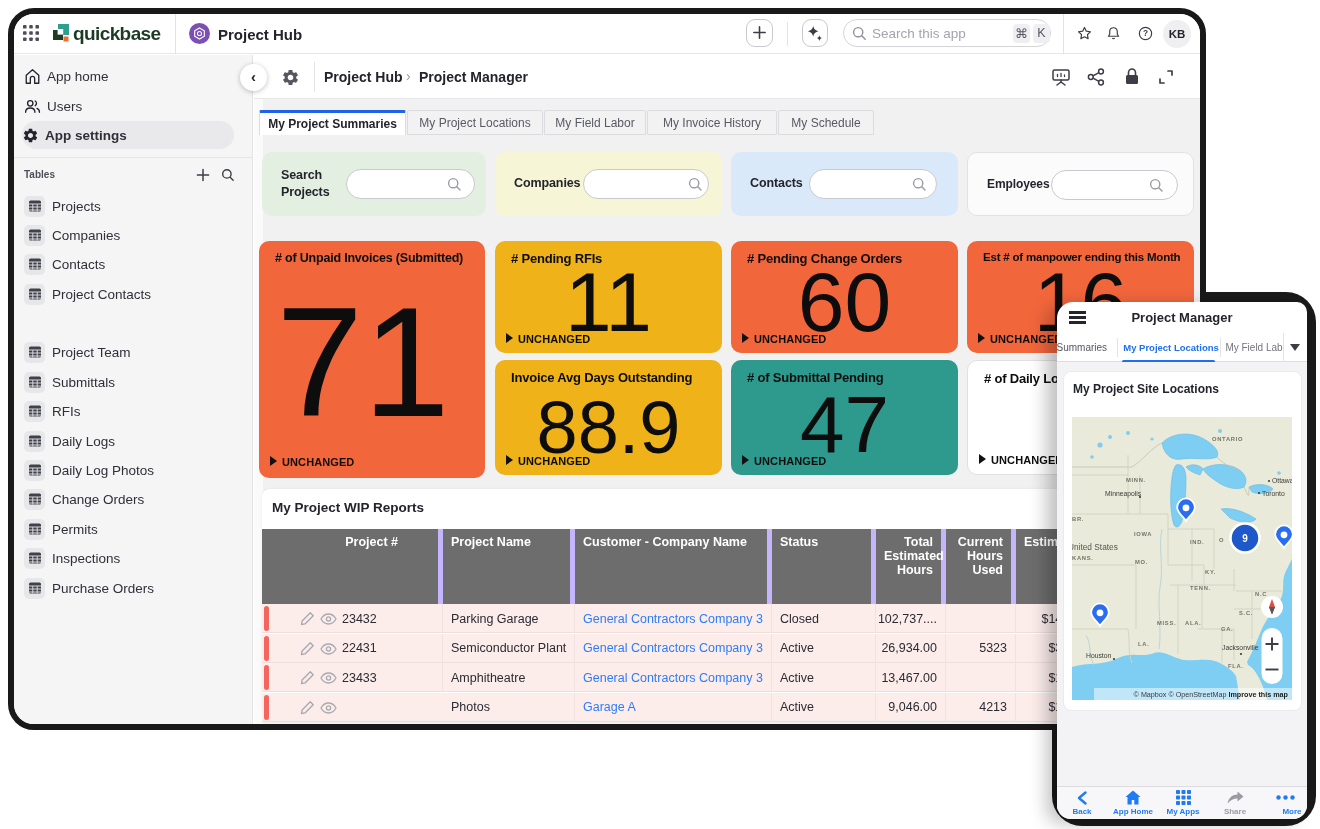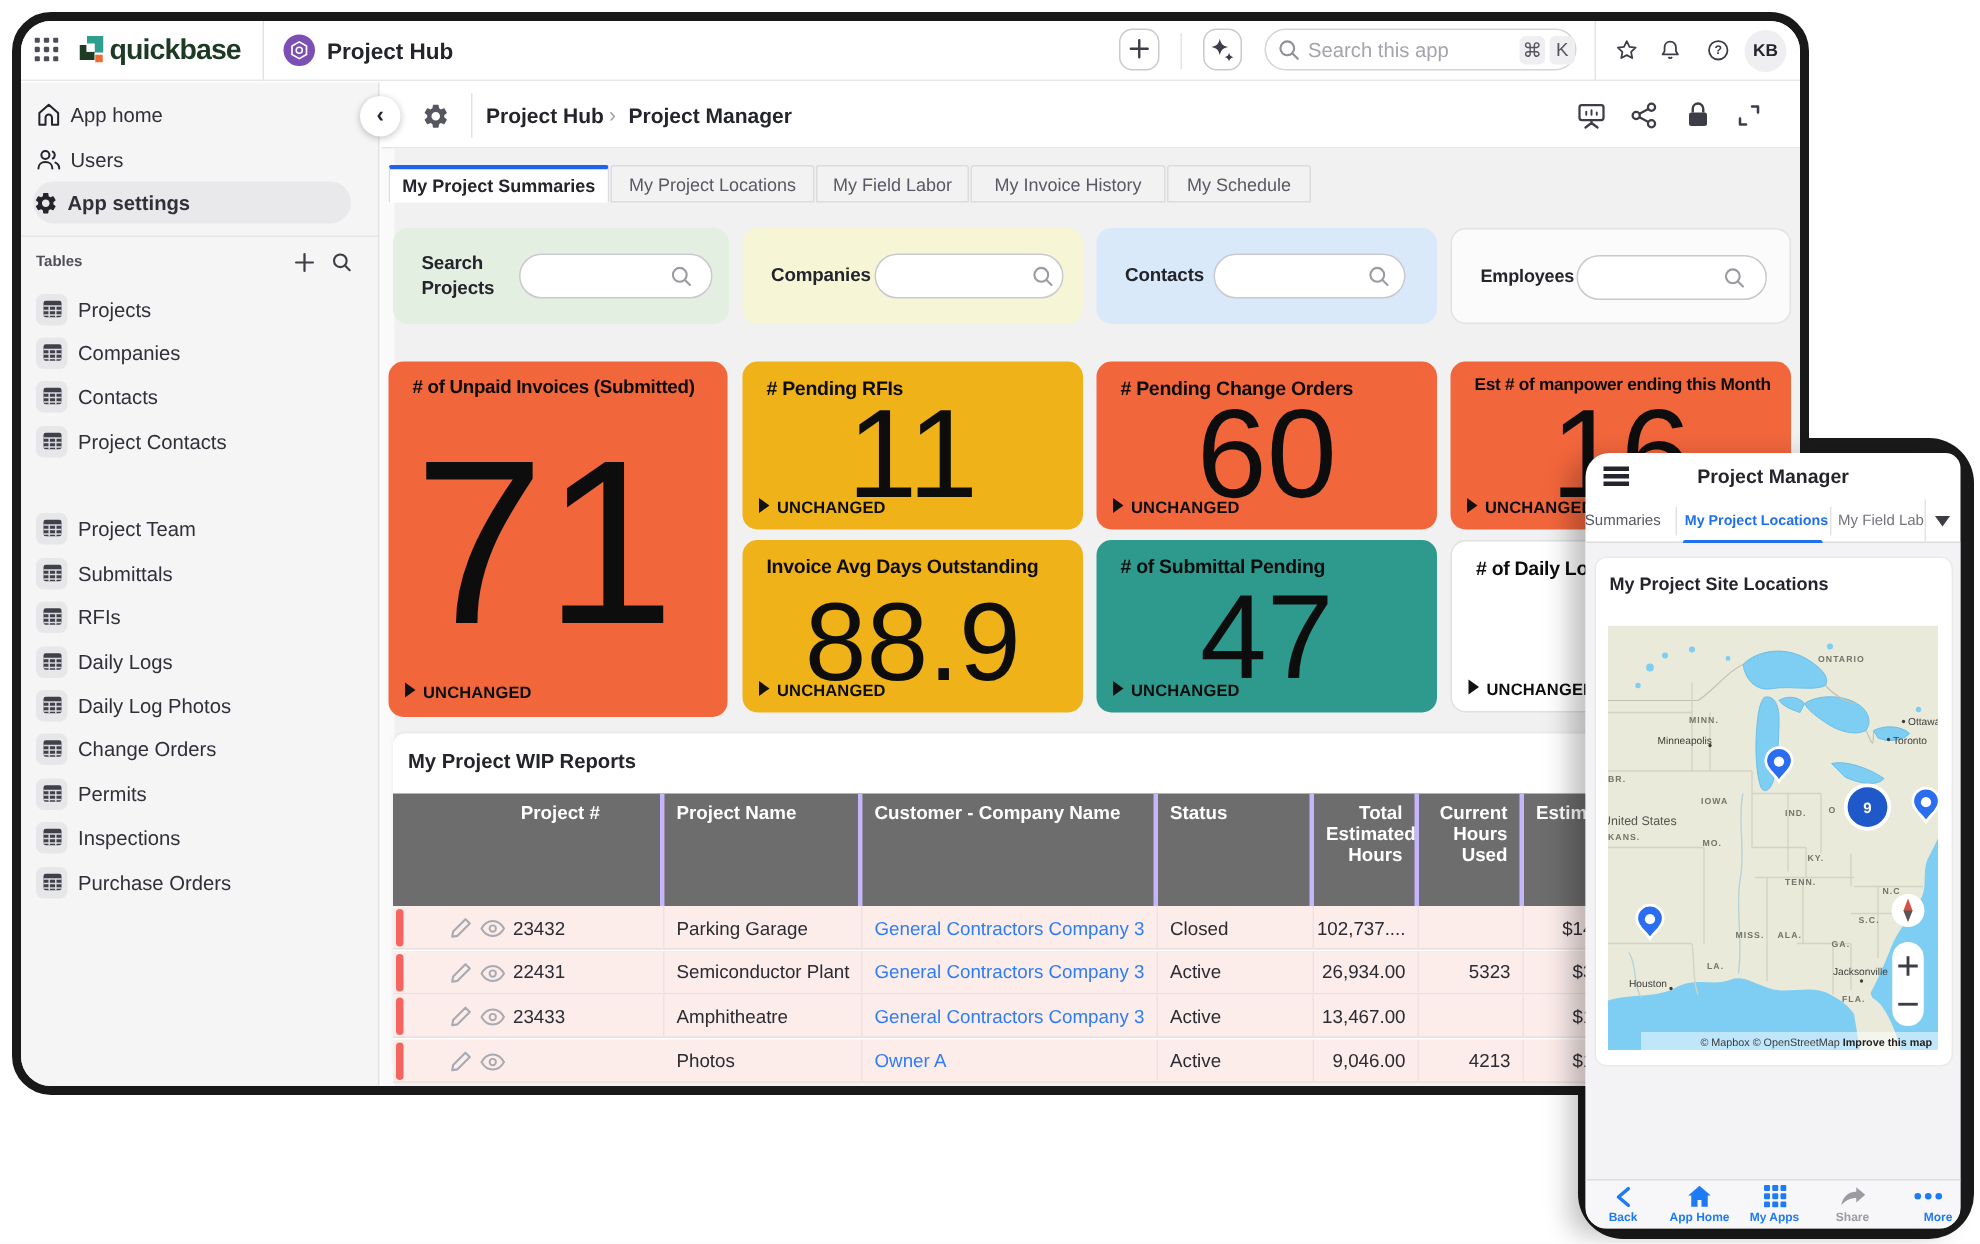--- a/index.html
+++ b/index.html
@@ -27,21 +27,21 @@
 .fcard{position:absolute;top:97px;height:64px;border-radius:10px}
 .fcard .lbl{position:absolute;left:19px;font-weight:bold;font-size:12.5px;color:#23242c;letter-spacing:-.1px}
 .finput{position:absolute;top:17px;height:30px;background:#fff;border:1px solid #c9c9cf;border-radius:15px}
 .kpi{position:absolute;border-radius:10px;color:#0d0d0d}
 .kpi .t{position:absolute;left:16px;top:10px;font-weight:bold;font-size:13px;letter-spacing:-.2px;white-space:nowrap}
 .kpi .n{position:absolute;left:0;width:100%;text-align:center;font-weight:normal}
 .kpi .u{position:absolute;left:11px;font-weight:bold;font-size:11px;letter-spacing:.1px}
 .kpi .u:before{content:"";display:inline-block;width:0;height:0;border-left:7px solid #111;border-top:5px solid transparent;border-bottom:5px solid transparent;margin-right:5px}
 
 #wip{position:absolute;left:8px;top:434px;width:936px;height:221px;background:#fff;border-radius:8px 8px 0 0;box-shadow:0 0 3px rgba(0,0,0,.06)}
-.th{position:absolute;top:40px;height:75px;background:#6d6d6d;color:#fff;font-weight:bold;font-size:12.5px;border-right:3px solid #c4b5fd;padding:6px 8px}
+.th{position:absolute;top:40px;height:75px;background:#6d6d6d;color:#fff;font-weight:bold;font-size:12.5px;border-right:5px solid #c4b5fd;padding:6px 8px}
 .tr{position:absolute;height:29px;background:#fcedeb;border-bottom:1px solid #ecdedd}
 .td{position:absolute;top:0;height:29px;display:flex;align-items:center;font-size:12.5px;white-space:nowrap;overflow:hidden;color:#2a2b33;border-right:1px solid #f0e2e1;padding:0 8px}
 .td.num{justify-content:flex-end}
 .redbar{position:absolute;left:2px;top:2px;width:5px;height:25px;border-radius:3px;background:#f4655f}
 .link{color:#2e7cf6}
 
 #phone{position:absolute;left:1057px;top:302px;width:250px;height:517px;background:#fff;border-radius:16px 10px 14px 14px;z-index:3;box-shadow:-10px 4px 18px rgba(0,0,0,.25);overflow:hidden;font-size:11px;color:#2a2b33}
 </style>
 </head>
 <body>
@@ -383,21 +383,21 @@
       <div class="redbar"></div>
               <svg class="abs" style="left:38px;top:7px" width="15" height="15" viewBox="0 0 15 15">
                 <path d="M10.3 1.8l2.9 2.9-8.2 8.2-3.5.6.6-3.5z" fill="none" stroke="#a9aab1" stroke-width="1.4" stroke-linejoin="round"></path>
               </svg>
               <svg class="abs" style="left:58px;top:9px" width="17" height="12" viewBox="0 0 17 12">
                 <path d="M1 6C3 2.4 5.6 1 8.5 1S14 2.4 16 6c-2 3.6-4.6 5-7.5 5S3 9.6 1 6z" fill="none" stroke="#a9aab1" stroke-width="1.3"></path>
                 <circle cx="8.5" cy="6" r="2.1" fill="none" stroke="#a9aab1" stroke-width="1.3"></circle>
               </svg>
       <div class="td" style="left:181px;width:132px">Photos</div>
       <div class="td" style="left:313px;width:197px">
-                <span class="link">Owner A</span>
+                <span class="link">Garage A</span>
               </div>
       <div class="td" style="left:510px;width:104px">Active</div>
       <div class="td num" style="left:614px;width:70px">9,046.00</div>
       <div class="td num" style="left:684px;width:70px">4213</div>
       <div class="td num" style="left:754px;width:96px;border-right:none">$1,086.00</div>
     </div>
     </div>
   </div>
 </div>
     </div>

